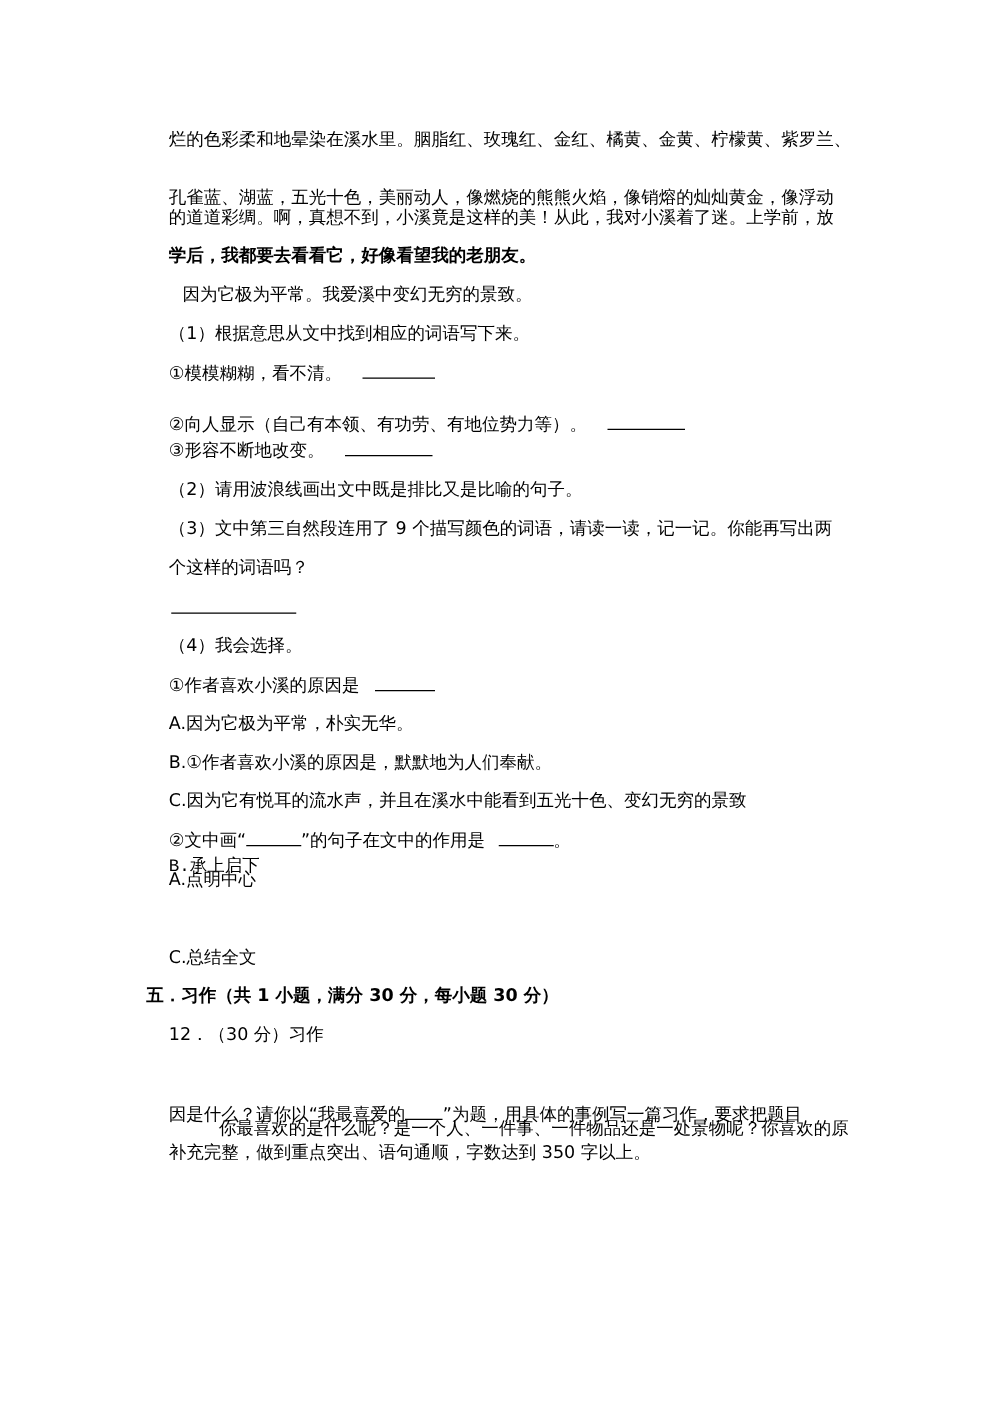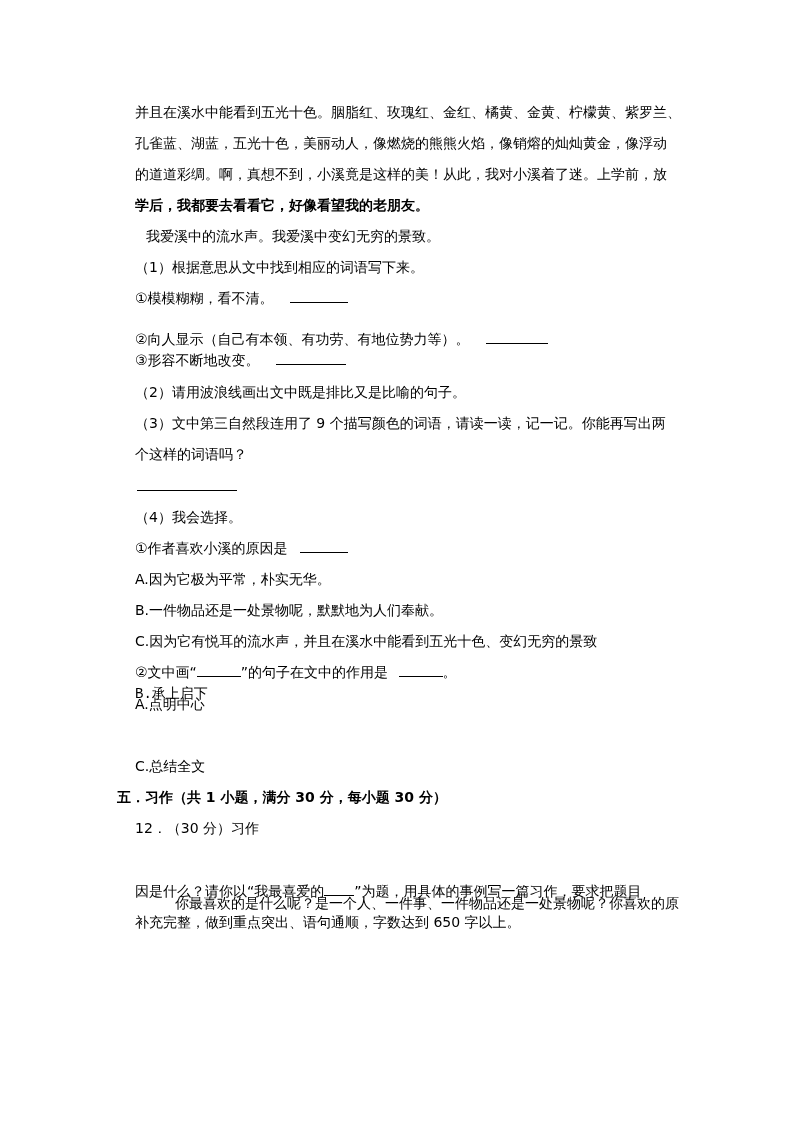--- a/index.html
+++ b/index.html
@@ -6,25 +6,25 @@
     body { width: 794px; height: 1123px; position: relative; overflow: hidden;
       font-family: "DejaVu Sans", "Liberation Sans", sans-serif; color: #000; }
     .line { position: absolute; font-size: 14px; line-height: 16px; white-space: nowrap; letter-spacing: 0px; }
     .blank { display: inline-block; border-bottom: 1px solid #000; height: 12px; vertical-align: baseline; }
     .bold { font-weight: bold; }
   </style>
 </head>
 <body>
 
 <div>
-  <div class="line" style="left:135px; top:104px;">并且在溪水中能看到五光十色。胭脂红、玫瑰红、金红、橘黄、金黄、柠檬黄、紫罗兰、</div>
-  <div class="line" style="left:135px; top:135px;">孔雀蓝、湖蓝，五光十色，美丽动人，像燃烧的熊熊火焰，像销熔的灿灿黄金，像浮动</div>
+  <div class="line" style="left:135px; top:104px;">烂的色彩柔和地晕染在溪水里。胭脂红、玫瑰红、金红、橘黄、金黄、柠檬黄、紫罗兰、</div>
+  <div class="line" style="left:135px; top:150px;">孔雀蓝、湖蓝，五光十色，美丽动人，像燃烧的熊熊火焰，像销熔的灿灿黄金，像浮动</div>
   <div class="line" style="left:135px; top:166px;">的道道彩绸。啊，真想不到，小溪竟是这样的美！从此，我对小溪着了迷。上学前，放</div>
   <div class="line" style="left:135px; top:197px;font-weight:bold;">学后，我都要去看看它，好像看望我的老朋友。</div>
-  <div class="line" style="left:146px; top:228px;">我爱溪中的流水声。我爱溪中变幻无穷的景致。</div>
+  <div class="line" style="left:146px; top:228px;">因为它极为平常。我爱溪中变幻无穷的景致。</div>
 </div>
 
 <div>
   <div class="line" style="left:135px; top:259px;">（1）根据意思从文中找到相应的词语写下来。</div>
   <div class="line" style="left:135px; top:290px;">
     <span>①模模糊糊，看不清。</span>
     <span class="blank" style="width:58px; margin-left:12px;"></span>
   </div>
   <div class="line" style="left:135px; top:331px;">
     <span>②向人显示（自己有本领、有功劳、有地位势力等）。</span>
@@ -48,32 +48,32 @@
   </div>
 </div>
 
 <div>
   <div class="line" style="left:135px; top:509px;">（4）我会选择。</div>
   <div class="line" style="left:135px; top:540px;">
     <span>①作者喜欢小溪的原因是</span>
     <span class="blank" style="width:48px; margin-left:8px;"></span>
   </div>
   <div class="line" style="left:135px; top:571px;">A.因为它极为平常，朴实无华。</div>
-  <div class="line" style="left:135px; top:602px;">B.一件物品还是一处景物呢，默默地为人们奉献。</div>
+  <div class="line" style="left:135px; top:602px;">B.①作者喜欢小溪的原因是，默默地为人们奉献。</div>
   <div class="line" style="left:135px; top:633px;">C.因为它有悦耳的流水声，并且在溪水中能看到五光十色、变幻无穷的景致</div>
   <div class="line" style="left:135px; top:664px;">
     <span>②文中画“</span><span class="blank" style="width:44px;"></span><span>”的句子在文中的作用是</span>
     <span class="blank" style="width:44px; margin-left:6px;"></span><span>。</span>
   </div>
   <div class="line" style="left:135px; top:696px;">A.点明中心</div>
   <div class="line" style="left:135px; top:686px;font-family:Liberation Mono, monospace;">B.承上启下</div>
   <div class="line" style="left:135px; top:758px;">C.总结全文</div>
 </div>
 
 <div>
   <div class="line bold" style="left:117px; top:789px;">五．习作（共 1 小题，满分 30 分，每小题 30 分）</div>
   <div class="line" style="left:117px; top:820px;margin-left:18px;">12．（30 分）习作</div>
   <div class="line" style="left:175px; top:852px;margin-top:43px;">你最喜欢的是什么呢？是一个人、一件事、一件物品还是一处景物呢？你喜欢的原</div>
   <div class="line" style="left:135px; top:883px;">
     <span>因是什么？请你以“我最喜爱的</span><span class="blank" style="width:30px;"></span><span>”为题，用具体的事例写一篇习作，要求把题目</span>
   </div>
-  <div class="line" style="left:135px; top:914px;">补充完整，做到重点突出、语句通顺，字数达到 650 字以上。</div>
+  <div class="line" style="left:135px; top:914px;">补充完整，做到重点突出、语句通顺，字数达到 350 字以上。</div>
 </div>
 
 </body></html>

